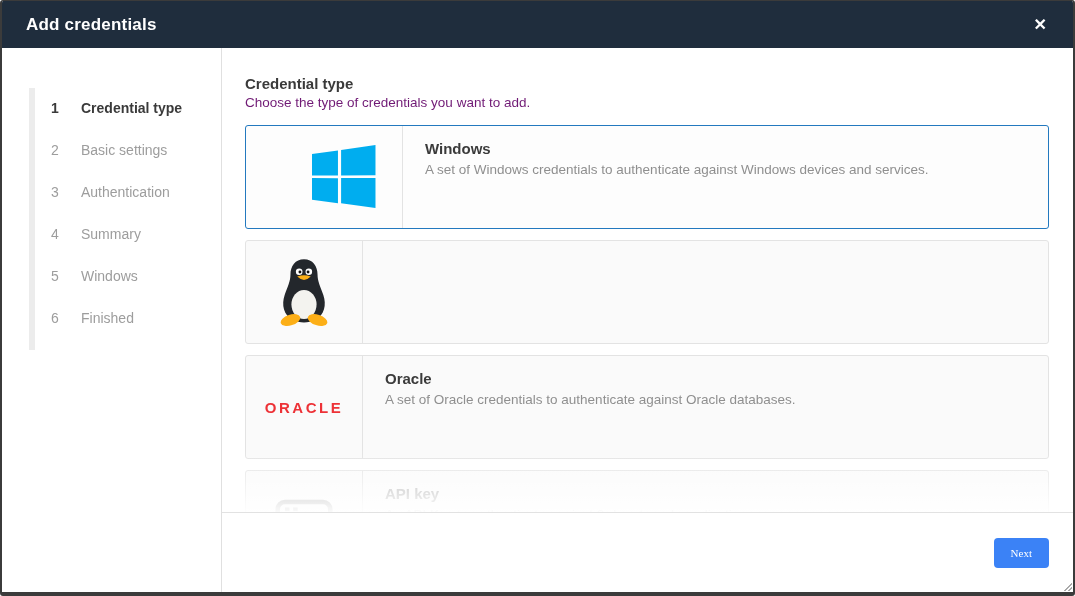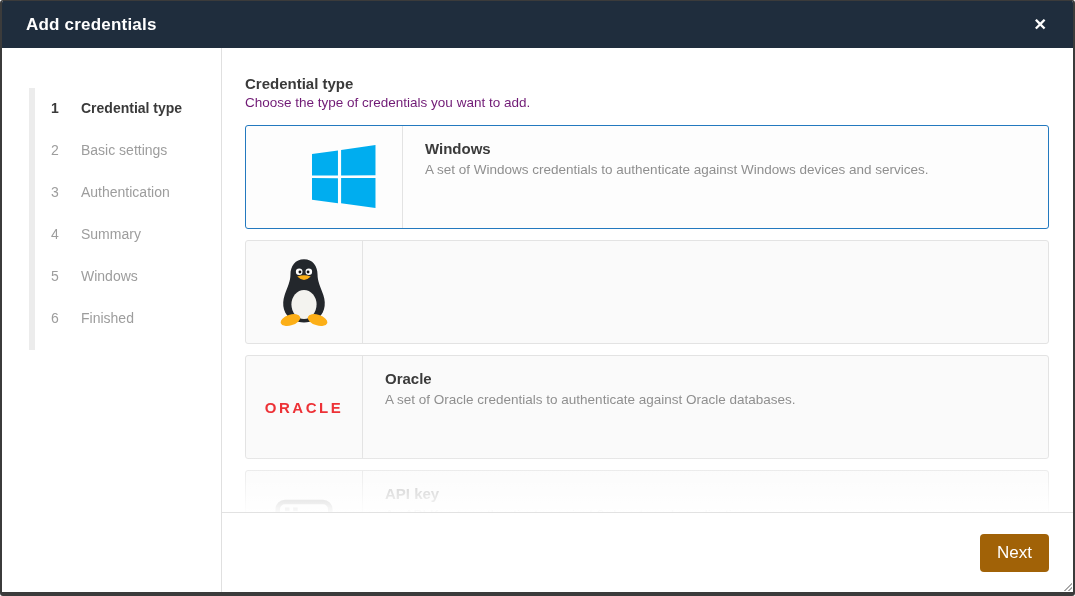--- a/index.html
+++ b/index.html
@@ -113,26 +113,26 @@
 
   
   .footer {
     flex: 1;
     border-top: 1px solid #e2e2e2;
     display: flex; align-items: center; justify-content: flex-end;
     padding: 0 24px;
     background: #fff;
   }
   .next-btn {
-    background: #a16207;
+    background: #3b82f6;
     color: #fff;
     border: none;
     border-radius: 4px;
-    font-family: Liberation Sans, sans-serif;
-    font-size: 17px;
+    font-family: Liberation Serif, serif;
+    font-size: 11px;
     padding: 9px 17px;
     cursor: pointer;
   }
 
   .resize-grip {
     position: absolute;
     right: 1px; bottom: 1px;
     width: 10px; height: 10px;
     background:
       linear-gradient(135deg, transparent 0 58%, #a9a9a9 58% 68%, transparent 68% 78%, #a9a9a9 78% 88%, transparent 88%);

